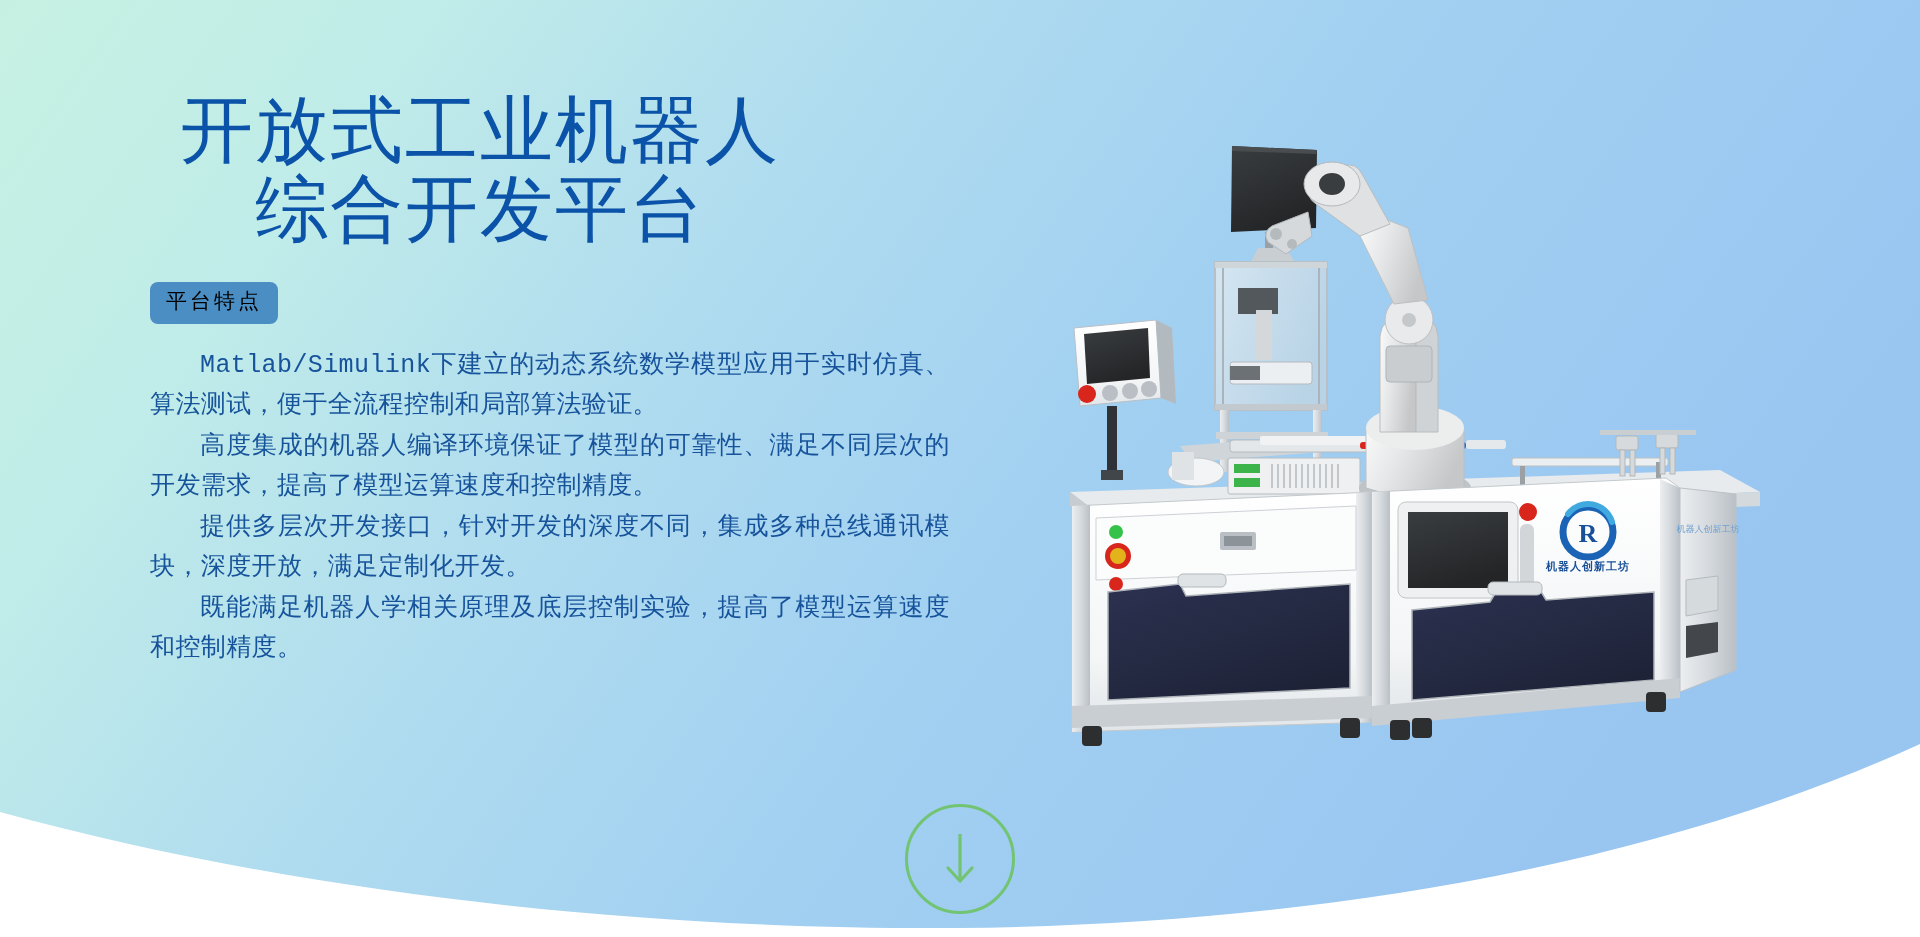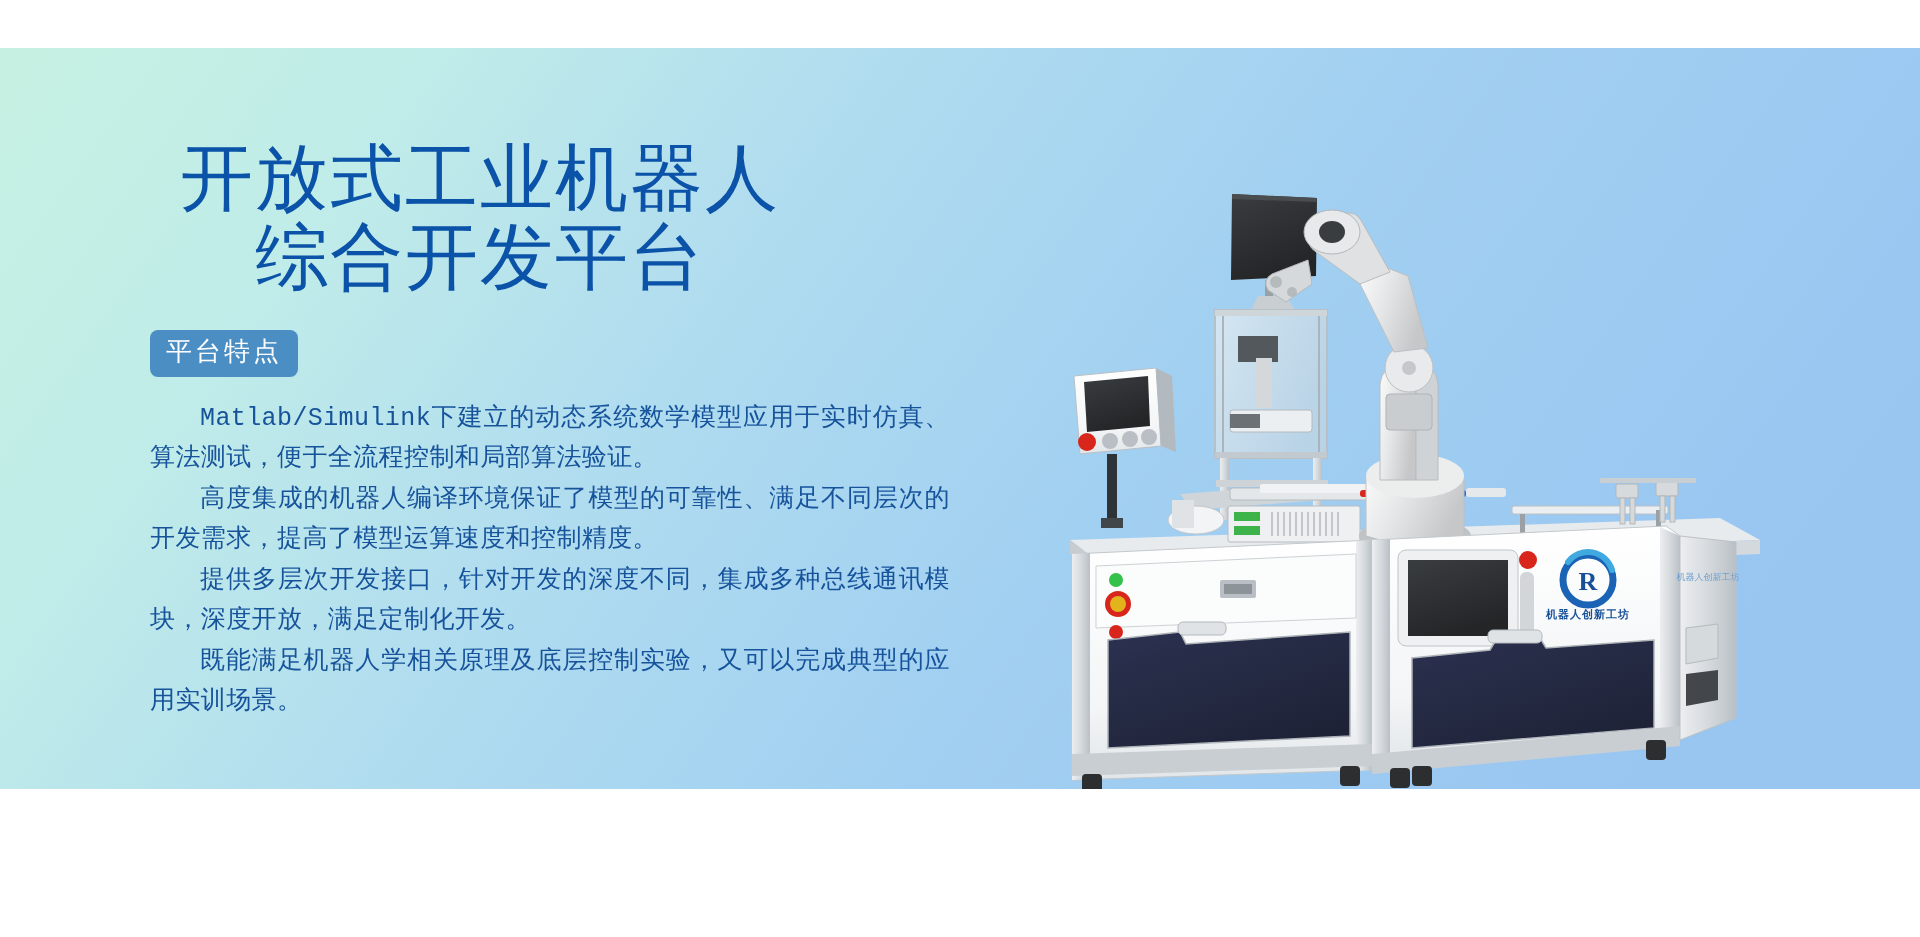--- a/index.html
+++ b/index.html
@@ -6,26 +6,25 @@
   html,body { width:1920px; height:937px; overflow:hidden; }
   body {
     font-family:"Liberation Sans", sans-serif;
     background:#ffffff;
     position:relative;
   }
 
   
   #stage {
     position:absolute; inset:0;
-    width:1920px; height:741px;
+    width:1920px; height:937px;
     overflow:hidden;
     background:
       radial-gradient(120% 140% at 0% 0%, #c6f1e2 0%, #c6f1e2 14%, rgba(198,241,226,0) 62%),
       linear-gradient(100deg, #c6f1e2 0%, #bfecea 18%, #b3e0ee 34%, #a6d4f2 55%, #9cc9f2 75%, #99c6f1 100%);
-    margin-top: 48px;
   }
   #bgsvg { position:absolute; inset:0; width:1920px; height:937px; }
 
   
   .left-col {
     position:absolute;
     left:150px; top:92px;
     width:830px;
     z-index:5;
   }
@@ -38,23 +37,23 @@
     letter-spacing:2px;
     white-space:nowrap;
   }
   .headline .l1 { display:block; padding-left:30px; }
   .headline .l2 { display:block; padding-left:105px; }
 
   .badge {
     display:inline-block;
     margin-top:32px;
     background:#4a8ec4;
-    color:#ffffff;
+    color:#000000;
     font-family:"Liberation Serif", serif;
-    font-size:26px;
+    font-size:21px;
     line-height:1;
     padding:9px 16px 12px 16px;
     border-radius:8px;
     letter-spacing:3px;
   }
 
   .body-text {
     margin-top:22px;
     width:800px;
     color:#16539b;
@@ -119,21 +118,21 @@
       <span class="l1">开放式工业机器人</span>
       <span class="l2">综合开发平台</span>
     </div>
 
     <div class="badge">平台特点</div>
 
     <div class="body-text">
       <p>Matlab/Simulink下建立的动态系统数学模型应用于实时仿真、算法测试，便于全流程控制和局部算法验证。</p>
       <p>高度集成的机器人编译环境保证了模型的可靠性、满足不同层次的开发需求，提高了模型运算速度和控制精度。</p>
       <p>提供多层次开发接口，针对开发的深度不同，集成多种总线通讯模块，深度开放，满足定制化开发。</p>
-      <p>既能满足机器人学相关原理及底层控制实验，又可以完成典型的应用实训场景。</p>
+      <p>既能满足机器人学相关原理及底层控制实验，提高了模型运算速度和控制精度。</p>
     </div>
   </div>
 
   <div class="scroll-down">
     <svg width="40" height="58" viewBox="0 0 40 58">
       <line x1="20" y1="4" x2="20" y2="50" stroke="#72c473" stroke-width="3.2" stroke-linecap="butt"></line>
       <polyline points="8,38 20,51 32,38" fill="none" stroke="#72c473" stroke-width="3.2" stroke-linecap="round" stroke-linejoin="round"></polyline>
     </svg>
   </div>
 

